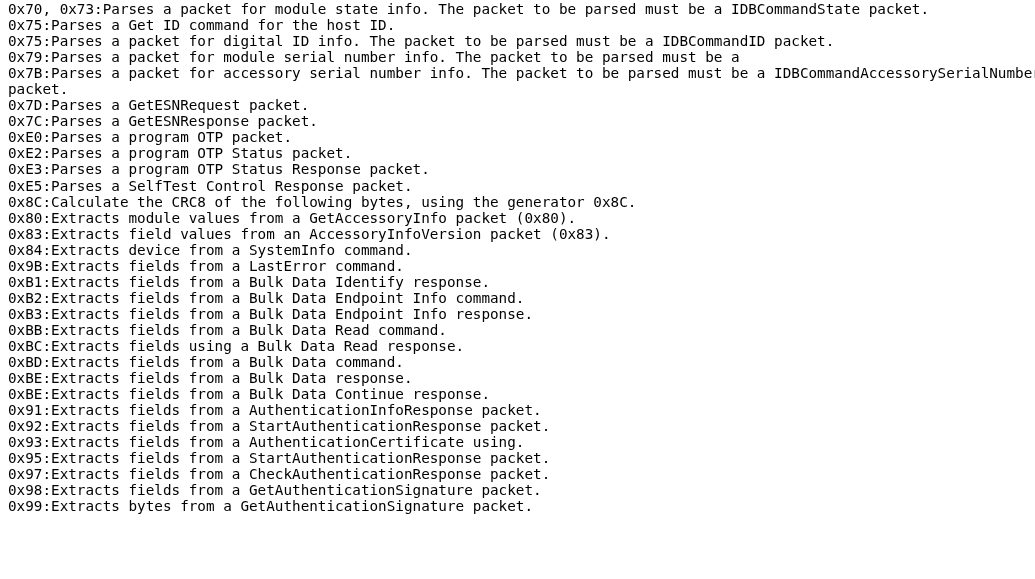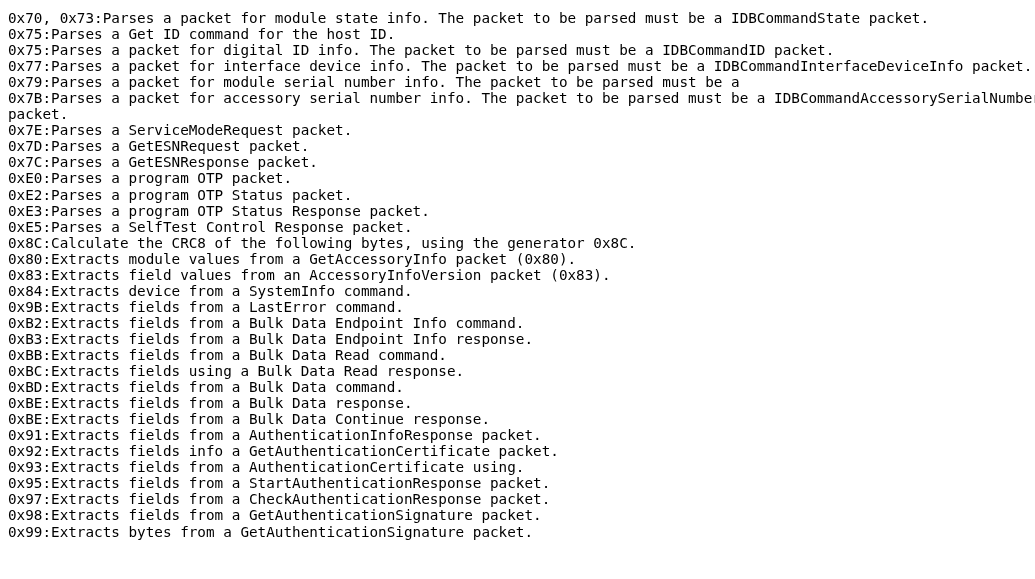--- a/index.html
+++ b/index.html
@@ -8,21 +8,21 @@
     padding: 0;
     background: #ffffff;
   }
   body {
     width: 1035px;
     height: 579px;
     overflow: hidden;
     font-family: "DejaVu Sans Mono", "Liberation Mono", monospace;
   }
   #text-listing {
-    padding: 10px 0 0 8px;
+    padding: 1px 0 0 8px;
     box-sizing: border-box;
     width: 1035px;
     height: 579px;
   }
   .text-line {
     font-family: "DejaVu Sans Mono", "Liberation Mono", monospace;
     font-size: 14.3px;
     line-height: 16.05px;
     color: #000000;
     white-space: pre;
@@ -32,43 +32,42 @@
     -webkit-font-smoothing: none;
   }
 </style>
 </head>
 <body>
 
 <div id="text-listing" style="background: rgb(255, 255, 255); color: rgb(0, 0, 0);">
     <div class="text-line">0x70, 0x73:Parses a packet for module state info. The packet to be parsed must be a IDBCommandState packet.</div>
     <div class="text-line">0x75:Parses a Get ID command for the host ID.</div>
     <div class="text-line">0x75:Parses a packet for digital ID info. The packet to be parsed must be a IDBCommandID packet.</div>
-    <div class="text-line">0x77:Parses a packet for interface device info. The packet to be parsed must be a IDBCommandInterfaceDeviceInfo packet.</div>
     <div class="text-line">0x79:Parses a packet for module serial number info. The packet to be parsed must be a</div>
     <div class="text-line">0x7B:Parses a packet for accessory serial number info. The packet to be parsed must be a IDBCommandAccessorySerialNumber</div>
     <div class="text-line">packet.</div>
-    <div class="text-line">0x7E:Parses a ServiceModeRequest packet.</div>
     <div class="text-line">0x7D:Parses a GetESNRequest packet.</div>
     <div class="text-line">0x7C:Parses a GetESNResponse packet.</div>
     <div class="text-line">0xE0:Parses a program OTP packet.</div>
     <div class="text-line">0xE2:Parses a program OTP Status packet.</div>
     <div class="text-line">0xE3:Parses a program OTP Status Response packet.</div>
     <div class="text-line">0xE5:Parses a SelfTest Control Response packet.</div>
     <div class="text-line">0x8C:Calculate the CRC8 of the following bytes, using the generator 0x8C.</div>
     <div class="text-line">0x80:Extracts module values from a GetAccessoryInfo packet (0x80).</div>
     <div class="text-line">0x83:Extracts field values from an AccessoryInfoVersion packet (0x83).</div>
     <div class="text-line">0x84:Extracts device from a SystemInfo command.</div>
     <div class="text-line">0x9B:Extracts fields from a LastError command.</div>
+    <div class="text-line">0xB1:Extracts fields from a Bulk Data Identify response.</div>
     <div class="text-line">0xB2:Extracts fields from a Bulk Data Endpoint Info command.</div>
     <div class="text-line">0xB3:Extracts fields from a Bulk Data Endpoint Info response.</div>
     <div class="text-line">0xBB:Extracts fields from a Bulk Data Read command.</div>
     <div class="text-line">0xBC:Extracts fields using a Bulk Data Read response.</div>
     <div class="text-line">0xBD:Extracts fields from a Bulk Data command.</div>
     <div class="text-line">0xBE:Extracts fields from a Bulk Data response.</div>
     <div class="text-line">0xBE:Extracts fields from a Bulk Data Continue response.</div>
     <div class="text-line">0x91:Extracts fields from a AuthenticationInfoResponse packet.</div>
-    <div class="text-line">0x92:Extracts fields info a GetAuthenticationCertificate packet.</div>
+    <div class="text-line">0x92:Extracts fields from a StartAuthenticationResponse packet.</div>
     <div class="text-line">0x93:Extracts fields from a AuthenticationCertificate using.</div>
     <div class="text-line">0x95:Extracts fields from a StartAuthenticationResponse packet.</div>
     <div class="text-line">0x97:Extracts fields from a CheckAuthenticationResponse packet.</div>
     <div class="text-line">0x98:Extracts fields from a GetAuthenticationSignature packet.</div>
     <div class="text-line">0x99:Extracts bytes from a GetAuthenticationSignature packet.</div>
   </div>
 
 </body></html>

